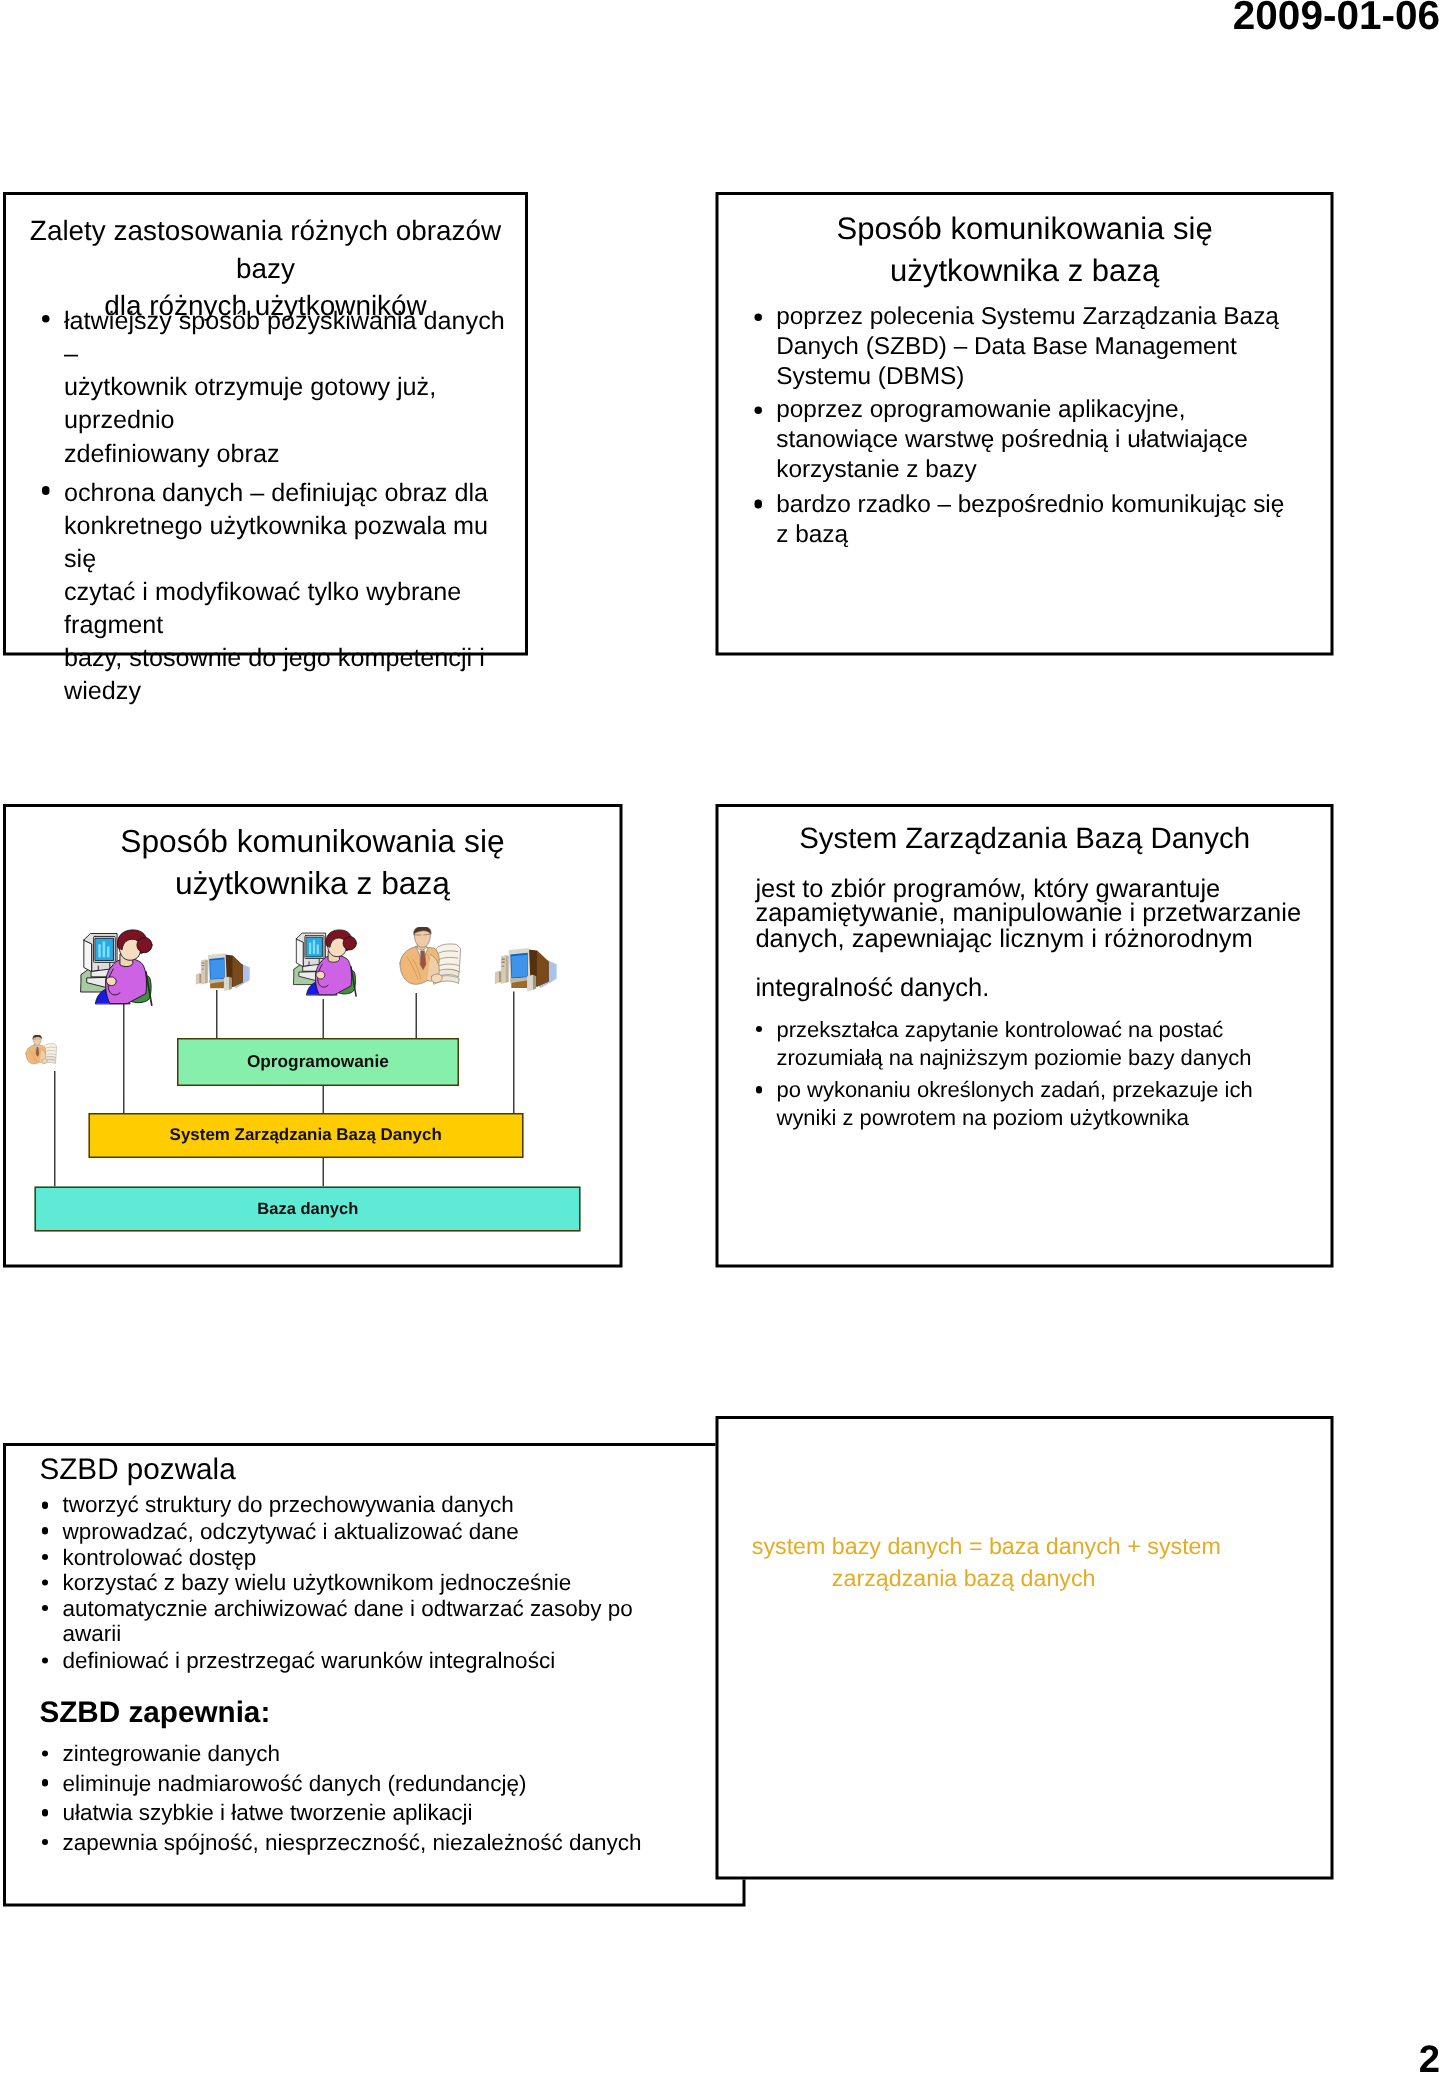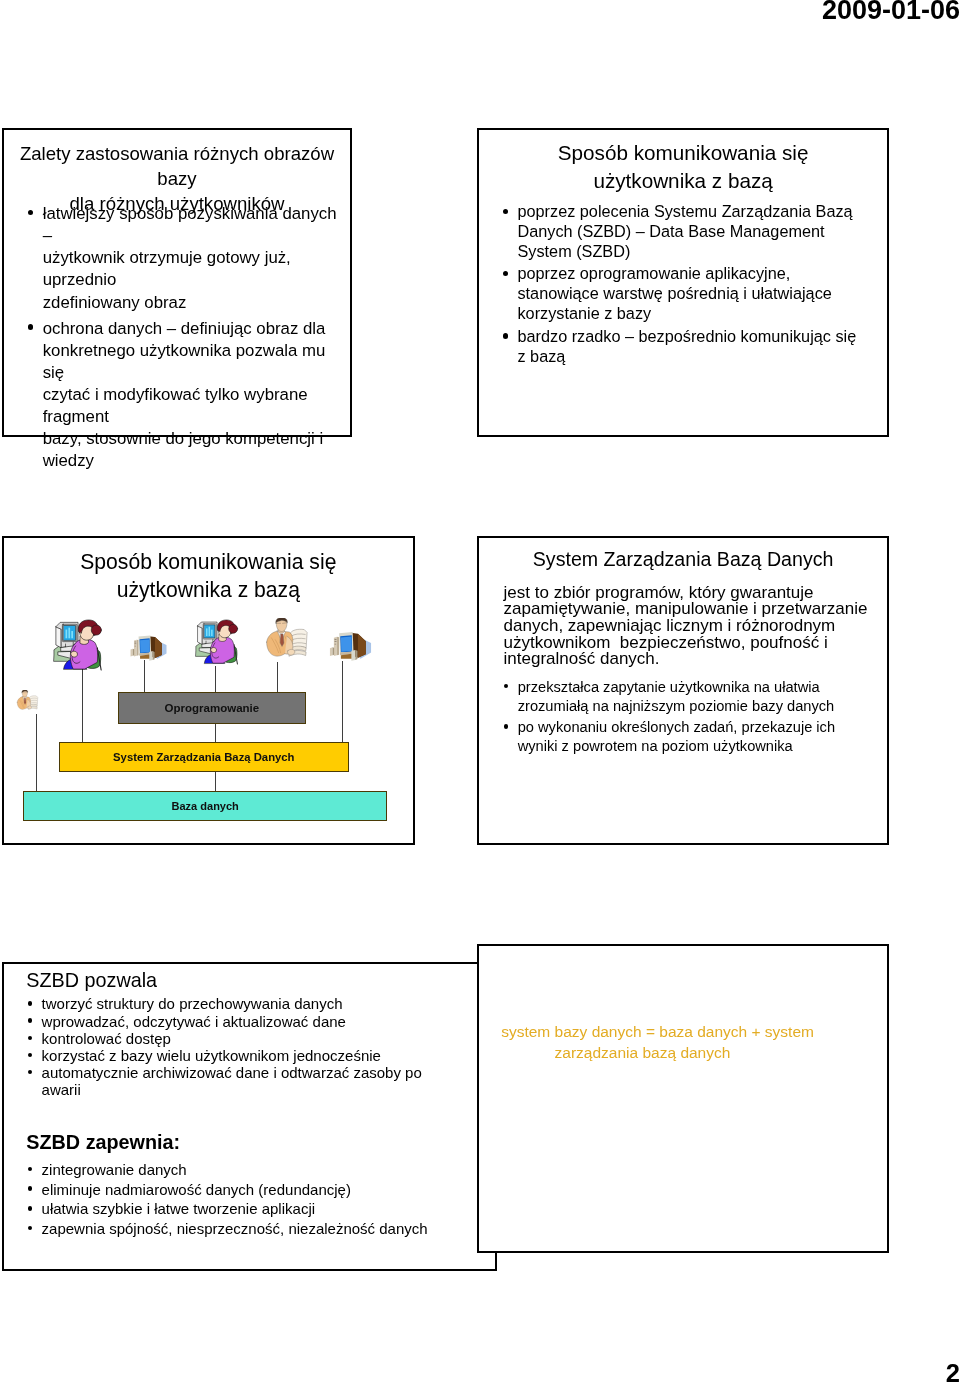--- a/index.html
+++ b/index.html
@@ -182,60 +182,61 @@
       <svg viewBox="0 0 110 80" width="55" height="35" aria-hidden="true">
           <use href="#ic-pc"></use>
         </svg>
     </div>
     <div class="clip" style="left:10px;top:151.8px;width:26px;height:23.5px;">
       <svg viewBox="0 0 96 96" width="26" height="23.5" aria-hidden="true">
           <use href="#ic-man"></use>
         </svg>
     </div>
 
-    <div class="dbox" style="left: 113.5px; top: 154.6px; width: 188.8px; height: 31.2px; font-size: 11.5px; background-color: #737373;">
+    <div class="dbox" style="left: 113.5px; top: 154.6px; width: 188.8px; height: 31.2px; font-size: 11.5px; background-color: #86efac;">
       <span>Oprogramowanie</span>
     </div>
     <div class="dbox" style="left: 54.8px; top: 203.8px; width: 290px; height: 30.6px; font-size: 11.3px; background-color: rgb(255, 204, 0);">
       <span>System Zarządzania Bazą Danych</span>
     </div>
     <div class="dbox" style="left: 19.3px; top: 253.2px; width: 363.8px; height: 29.6px; font-size: 11px; background-color: #5eead4;">
       <span>Baza danych</span>
     </div>
   </div>
 
   <div class="slide s2">
     <div class="ttl s2-ttl">
       <span>Sposób komunikowania się</span><br>
       <span>użytkownika z bazą</span>
     </div>
     <ul class="blist s2-list">
-      <li><span class="ln ln0">poprzez polecenia Systemu Zarządzania Bazą</span><br><span class="ln ln1">Danych (SZBD) – Data Base Management</span><br><span class="ln ln2">System (SZBD)</span></li>
+      <li><span class="ln ln0">poprzez polecenia Systemu Zarządzania Bazą</span><br><span class="ln ln1">Danych (SZBD) – Data Base Management</span><br><span class="ln ln2">Systemu (DBMS)</span></li>
       <li><span class="ln ln0">poprzez oprogramowanie aplikacyjne,</span><br><span class="ln ln1">stanowiące warstwę pośrednią i ułatwiające</span><br><span class="ln ln2">korzystanie z bazy</span></li>
       <li><span class="ln ln0">bardzo rzadko – bezpośrednio komunikując się</span><br><span class="ln ln1">z bazą</span></li>
     </ul>
   </div>
 
   <div class="slide s4">
     <div class="ttl s4-ttl">System Zarządzania Bazą Danych</div>
-    <div class="s4-para"><span class="ln ln0">jest to zbiór programów, który gwarantuje</span><br><span class="ln ln1">zapamiętywanie, manipulowanie i przetwarzanie</span><br><span class="ln ln2">danych, zapewniając licznym i różnorodnym</span><br><span class="ln ln3">użytkownikom  bezpieczeństwo, poufność i</span><br><span class="ln ln4">integralność danych.</span></div>
+    <div class="s4-para"><span class="ln ln0">jest to zbiór programów, który gwarantuje</span><br><span class="ln ln1">zapamiętywanie, manipulowanie i przetwarzanie</span><br><span class="ln ln2">danych, zapewniając licznym i różnorodnym</span><br><br><span class="ln ln4">integralność danych.</span></div>
     <ul class="blist s4-list">
-      <li><span class="ln ln0">przekształca zapytanie użytkownika na ułatwia</span><br><span class="ln ln1">zrozumiałą na najniższym poziomie bazy danych</span></li>
+      <li><span class="ln ln0">przekształca zapytanie kontrolować na postać</span><br><span class="ln ln1">zrozumiałą na najniższym poziomie bazy danych</span></li>
       <li><span class="ln ln0">po wykonaniu określonych zadań, przekazuje ich</span><br><span class="ln ln1">wyniki z powrotem na poziom użytkownika</span></li>
     </ul>
   </div>
 
   <div class="slide s5">
     <div class="s5-h" style="top:3.5px;">SZBD pozwala</div>
     <ul class="blist s5-list s5-list1" style="top:31.4px;">
       <li><span class="ln ln0">tworzyć struktury do przechowywania danych</span></li>
       <li><span class="ln ln0">wprowadzać, odczytywać i aktualizować dane</span></li>
       <li><span class="ln ln0">kontrolować dostęp</span></li>
       <li><span class="ln ln0">korzystać z bazy wielu użytkownikom jednocześnie</span></li>
       <li><span class="ln ln0">automatycznie archiwizować dane i odtwarzać zasoby po</span><br><span class="ln ln1">awarii</span></li>
+      <li><span class="ln ln0">definiować i przestrzegać warunków integralności</span></li>
     </ul>
     <div class="s5-h" style="top:166.2px;font-weight:bold;">SZBD zapewnia:</div>
     <ul class="blist s5-list s5-list2" style="top:196.8px;">
       <li><span class="ln ln0">zintegrowanie danych</span></li>
       <li><span class="ln ln0">eliminuje nadmiarowość danych (redundancję)</span></li>
       <li><span class="ln ln0">ułatwia szybkie i łatwe tworzenie aplikacji</span></li>
       <li><span class="ln ln0">zapewnia spójność, niesprzeczność, niezależność danych</span></li>
     </ul>
   </div>
 

